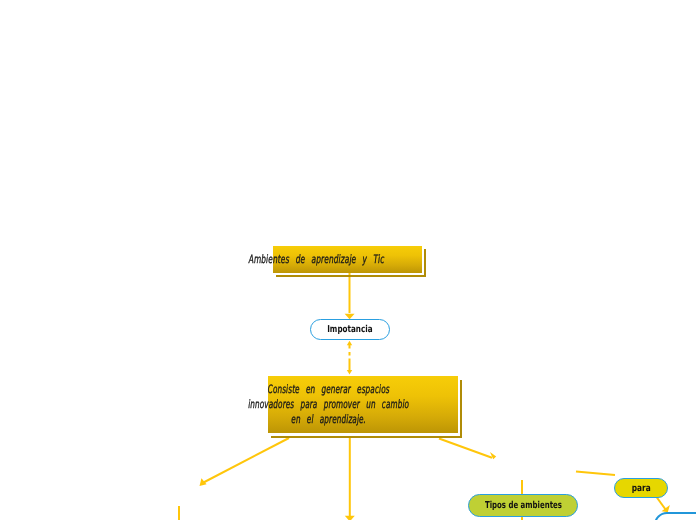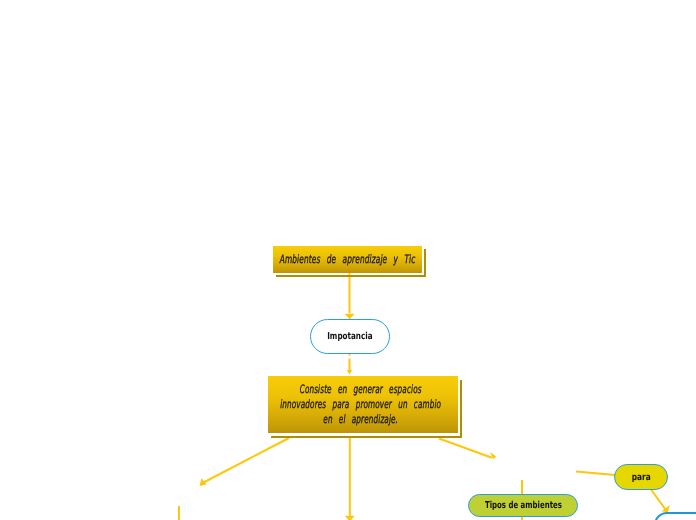--- a/index.html
+++ b/index.html
@@ -7,21 +7,21 @@
        font-family:"DejaVu Sans", sans-serif;-webkit-font-smoothing:antialiased;text-rendering:geometricPrecision;}
   #canvas{position:absolute;left:0;top:0;width:696px;height:520px;overflow:hidden;background:#fff;}
   svg.layer{position:absolute;left:0;top:0;width:696px;height:520px;pointer-events:none;}
 
   
   .boxwrap{position:absolute;}
   .boxshadow{position:absolute;left:3px;top:4px;right:-4px;bottom:-5px;
              border-right:2px solid #b08c07;border-bottom:2px solid #b08c07;
              box-sizing:border-box;}
   .rectbox{position:absolute;left:0;top:0;box-sizing:border-box;
-           display:flex;align-items:center;justify-content:center;
+           display:flex;align-items:center;justify-content:flex-end;
            background:linear-gradient(to bottom,#f7cd08 0%,#eec206 35%,#d5aa07 72%,#bd9505 100%);
            border:0;
            color:#1a1a1a;}
   .rectbox .txt{font-family:"DejaVu Sans", sans-serif;font-style:italic;
                 font-weight:400;text-align:center;line-height:1.42;letter-spacing:.2px;
                 white-space:nowrap;display:inline-block;transform-origin:center center;
                 -webkit-text-stroke:0.35px #1a1a1a;}
 
   
   .pill{position:absolute;box-sizing:border-box;
@@ -34,34 +34,34 @@
   .pill.white{background:#ffffff;}
   .pill.green{background:#bfd034;margin-top:36px;}
   .pill.yellow{background:#e6d700;}
 
   
   #root-wrap{left:273px;top:246px;width:149px;height:27px;}
   #root-wrap .boxshadow{left:3px;top:3px;right:-4px;bottom:-4px;}
   #root-box{width:149px;height:27px;}
   #root-box .txt{font-size:11.5px;transform:scaleX(0.643);word-spacing:6px;}
 
-  #impotancia{left:310px;top:319px;width:80px;height:35px;}
+  #impotancia{left:310px;top:319px;width:80px;height:21px;}
   #impotancia .txt{font-size:9.5px;transform:scaleX(0.76);}
 
   #desc-wrap{left:268px;top:376px;width:190px;height:57px;}
   #desc-box{width:190px;height:57px;}
   #desc-box .txt{font-size:11.5px;transform:scaleX(0.631) translateX(-3px);word-spacing:6px;line-height:15px;}
 
   #atraves{left:138px;top:484px;width:82px;height:23px;}
   #atraves .txt{font-size:9.5px;transform:scaleX(0.74);}
 
   #tipos{left:468px;top:458px;width:110px;height:23px;}
   #tipos .txt{font-size:9.5px;transform:scaleX(0.735);}
 
-  #para{left:614px;top:464px;width:54px;height:26px;}
+  #para{left:614px;top:478px;width:54px;height:20px;}
   #para .txt{font-size:9.5px;transform:scaleX(0.78);}
 
   #offscreen{left:654px;top:512px;width:90px;height:32px;background:#ffffff;
              border-radius:13px;border:2px solid #2196d9;}
 </style>
 </head>
 <body>
 
 <div id="canvas">
 

